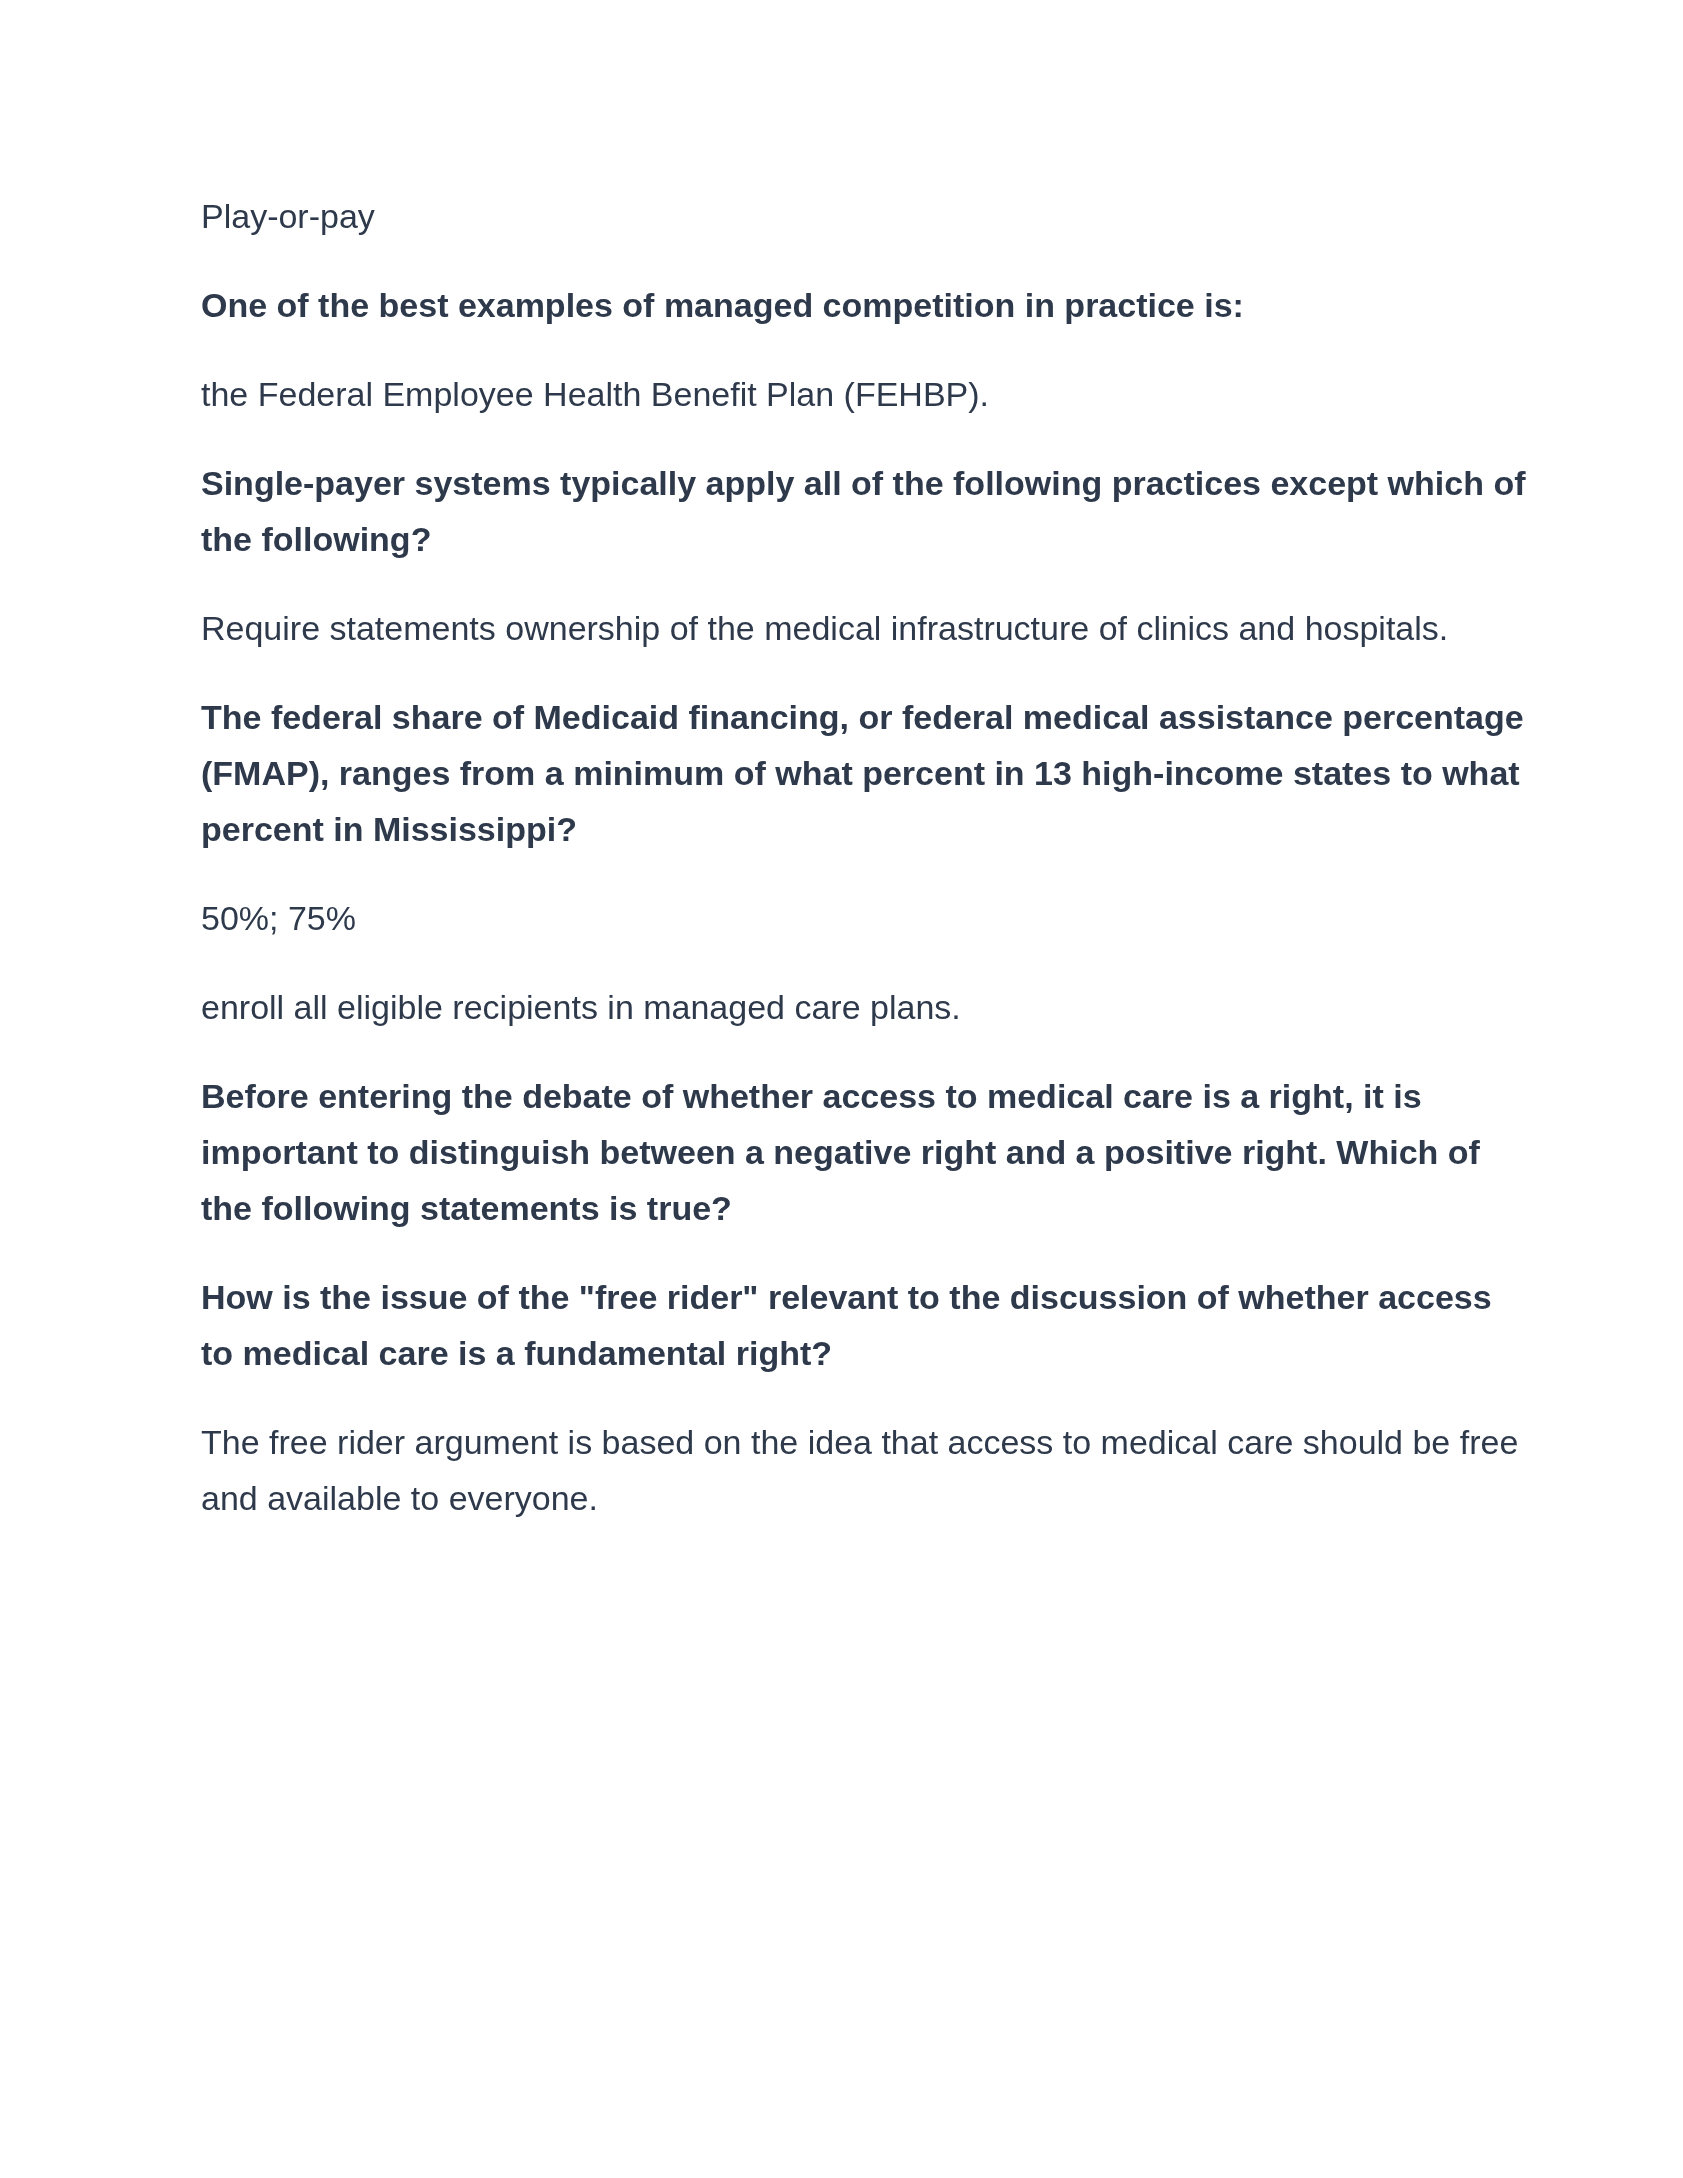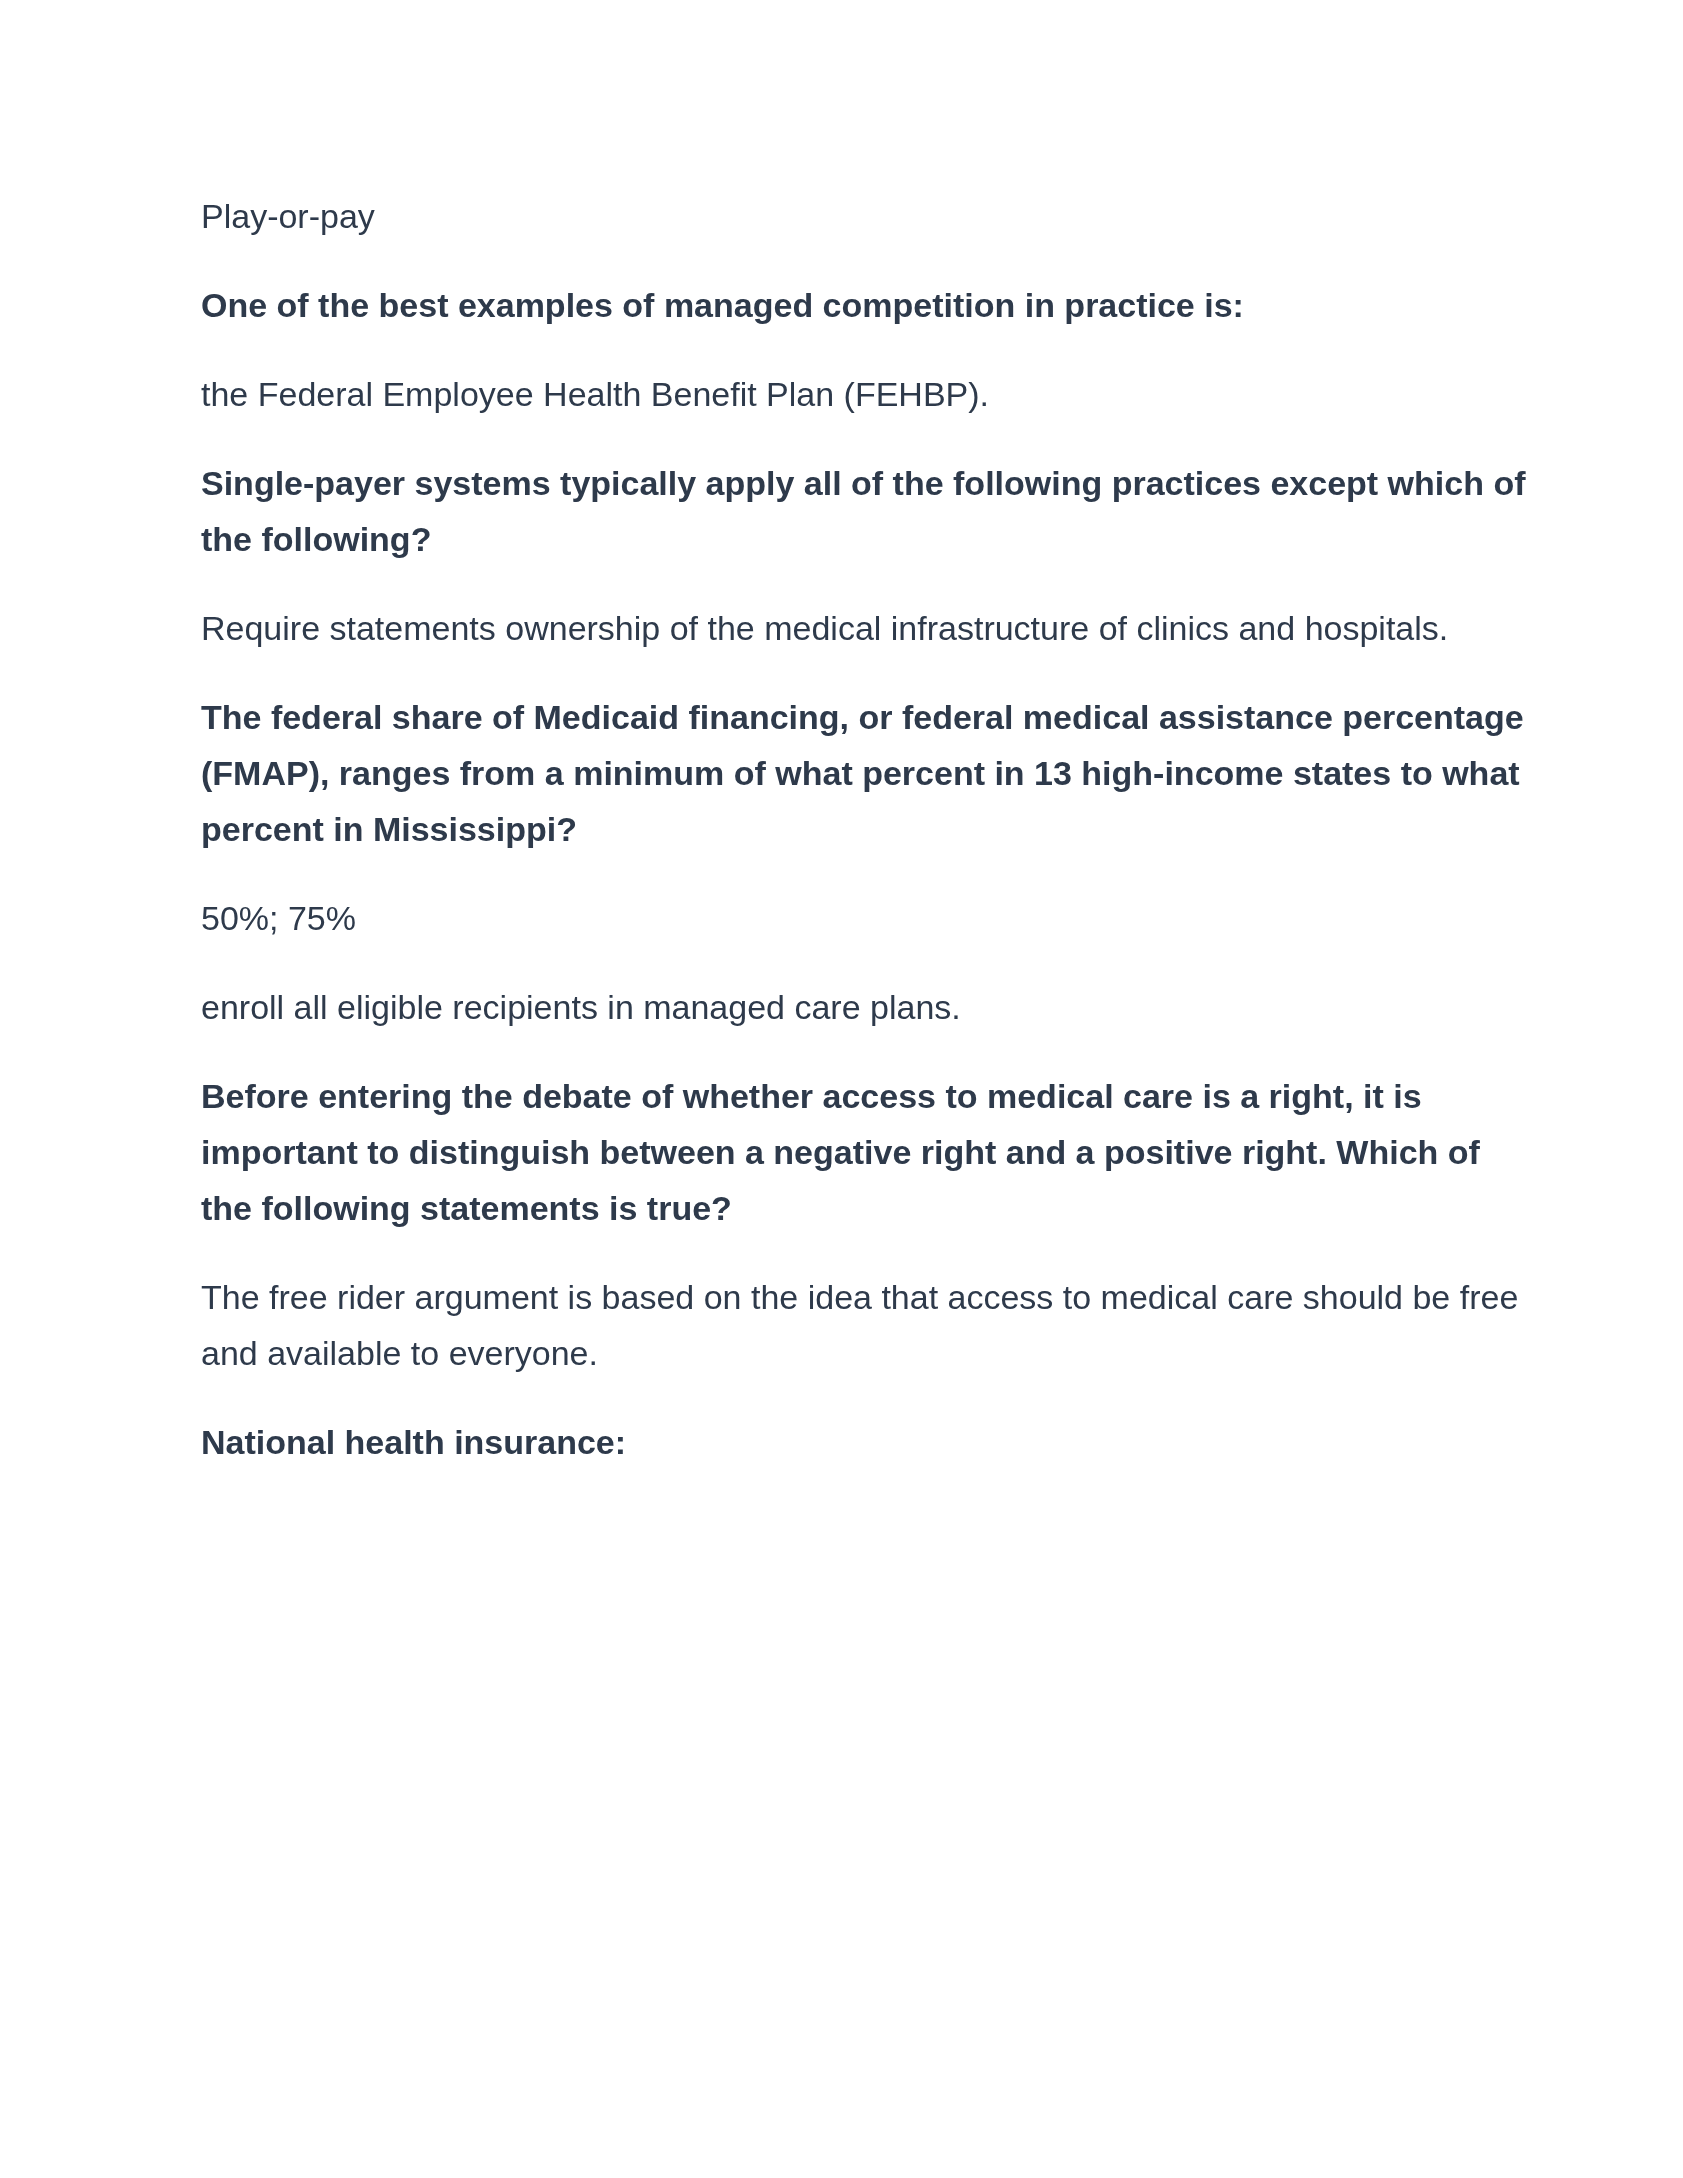--- a/index.html
+++ b/index.html
@@ -50,18 +50,19 @@
 the following?</p>
     <p class="a">Require statements ownership of the medical infrastructure of clinics and hospitals.</p>
     <p class="q">The federal share of Medicaid financing, or federal medical assistance percentage
 (FMAP), ranges from a minimum of what percent in 13 high-income states to what
 percent in Mississippi?</p>
     <p class="a">50%; 75%</p>
     <p class="a">enroll all eligible recipients in managed care plans.</p>
     <p class="q">Before entering the debate of whether access to medical care is a right, it is
 important to distinguish between a negative right and a positive right. Which of
 the following statements is true?</p>
+    <p class="q">How is the issue of the "free rider" relevant to the discussion of whether access
+to medical care is a fundamental right?</p>
     <p class="a">The free rider argument is based on the idea that access to medical care should be free
 and available to everyone.</p>
-    <p class="q">National health insurance:</p>
   </div>
 </div>
 
 
 </body></html>

